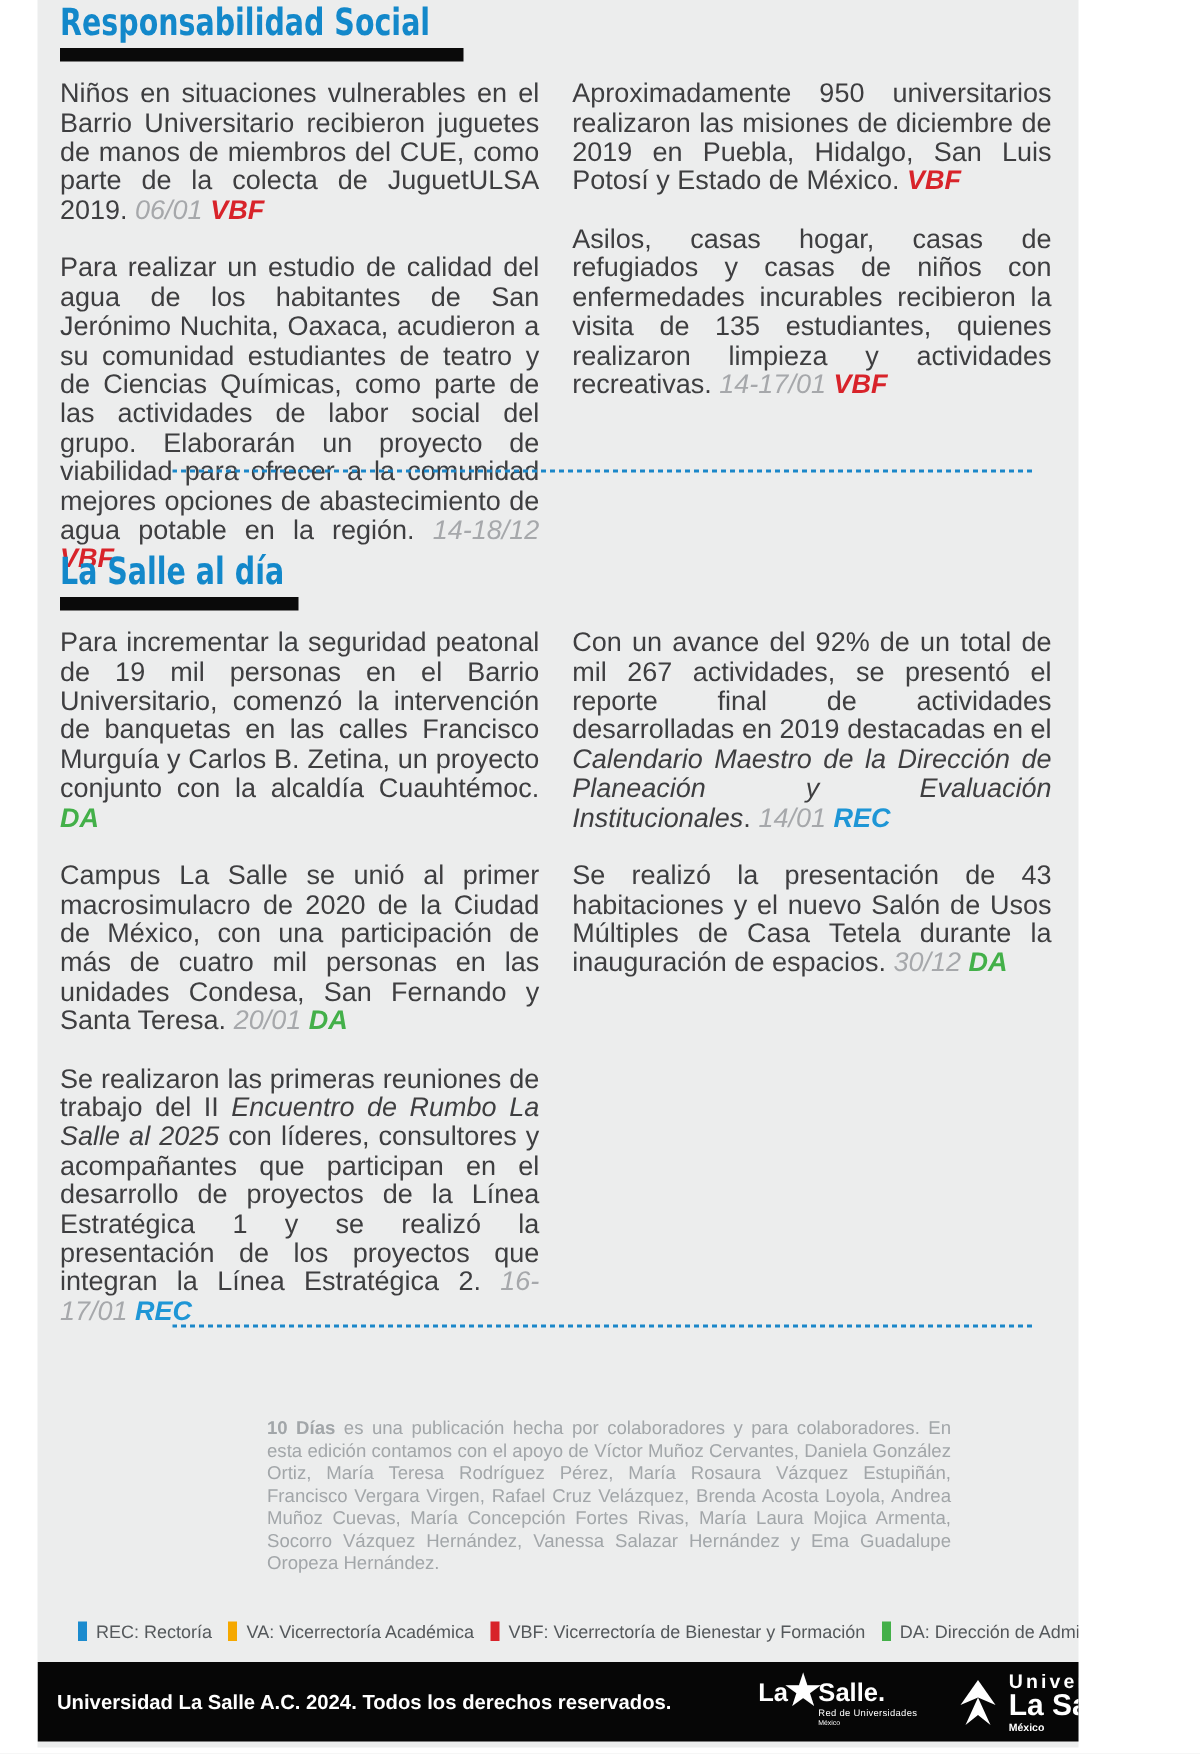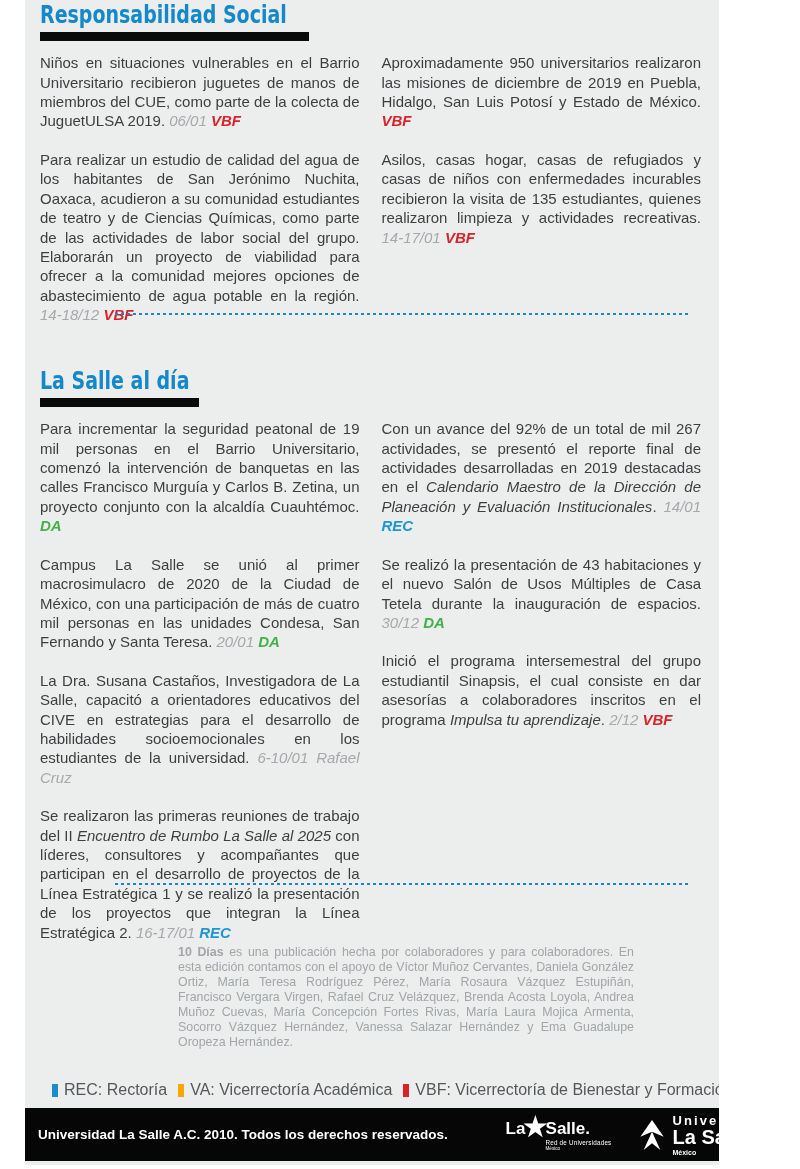--- a/index.html
+++ b/index.html
@@ -21,21 +21,21 @@
     color:#1388CA;font-size:25px;line-height:1.05;
     display:inline-block;transform:scaleX(0.76);transform-origin:left;
     white-space:nowrap;
   }
   .title-bar{height:9px;background:#0A0A0A;margin-top:4px;}
   .bar-s1{width:269px;}
   .bar-s2{width:159px;}
   .cols{display:flex;gap:22px;margin-top:12px;}
   .col{width:calc(50% - 11px);}
   .para{
-    margin:0 0 19px;font-size:15px;line-height:19.4px;
+    margin:0 0 19px;font-size:18px;line-height:19.4px;
     color:#3E3E40;text-align:justify;
   }
   .it{font-style:italic;}
   .bd{font-weight:bold;}
   .dt{color:#A6A8AB;font-style:italic;}
   .tag{font-style:italic;font-weight:bold;}
   .vbf{color:#D8232A;}
   .da{color:#43B049;}
   .rec{color:#1E96D6;}
   
@@ -48,21 +48,21 @@
   
   .credits{
     position:absolute;top:933px;left:153px;width:456px;
     font-size:12.4px;line-height:15px;color:#A2A6A9;text-align:justify;
   }
   
   .legend{
     position:absolute;top:1081px;left:27px;right:10px;
     display:flex;align-items:center;gap:11px;
   }
-  .leg-item{display:flex;align-items:center;gap:6px;font-size:16px;color:#54585B;white-space:nowrap;}
+  .leg-item{display:flex;align-items:flex-start;gap:6px;font-size:12px;color:#54585B;white-space:nowrap;}
   .leg-sq{width:6px;height:13px;display:inline-block;flex:0 0 auto;}
   
   .footer-bar{
     position:absolute;left:0;bottom:4px;width:765px;height:53px;background:#060606;
     display:flex;align-items:center;justify-content:space-between;
     box-sizing:border-box;padding:0 20px 0 13px;
   }
   .copyright{color:#fff;font-weight:bold;font-size:13.5px;}
   .logos{display:flex;align-items:center;gap:26px;justify-content:space-between;}
   .logo1{color:#fff;line-height:1;}
@@ -98,27 +98,25 @@
 
   <div id="div1" class="divider"></div>
 
   <section id="sec2" class="sec">
     <h1 class="sec-title">La Salle al día</h1>
     <div class="title-bar bar-s2"></div>
     <div class="cols">
       <div class="col">
           <p class="para"><span>Para incrementar la seguridad peatonal de 19 mil personas en el Barrio Universitario, comenzó la intervención de banquetas en las calles Francisco Murguía y Carlos B. Zetina, un proyecto conjunto con la alcaldía Cuauhtémoc. </span><span class="tag da">DA</span></p>
           <p class="para"><span>Campus La Salle se unió al primer macrosimulacro de 2020 de la Ciudad de México, con una participación de más de cuatro mil personas en las unidades Condesa, San Fernando y Santa Teresa. </span><span class="dt">20/01 </span><span class="tag da">DA</span></p>
-          <p class="para"><span>La Dra. Susana Castaños, Investigadora de La Salle, capacitó a orientadores educativos del CIVE en estrategias para el desarrollo de habilidades socioemocionales en los estudiantes de la universidad. </span><span class="dt">6-10/01 Rafael Cruz</span></p>
           <p class="para"><span>Se realizaron las primeras reuniones de trabajo del II </span><span class="it">Encuentro de Rumbo La Salle al 2025</span><span> con líderes, consultores y acompañantes que participan en el desarrollo de proyectos de la Línea Estratégica 1 y se realizó la presentación de los proyectos que integran la Línea Estratégica 2. </span><span class="dt">16-17/01 </span><span class="tag rec">REC</span></p>
         </div>
       <div class="col">
           <p class="para"><span>Con un avance del 92% de un total de mil 267 actividades, se presentó el reporte final de actividades desarrolladas en 2019 destacadas en el </span><span class="it">Calendario Maestro de la Dirección de Planeación y Evaluación Institucionales</span><span>. </span><span class="dt">14/01 </span><span class="tag rec">REC</span></p>
           <p class="para"><span>Se realizó la presentación de 43 habitaciones y el nuevo Salón de Usos Múltiples de Casa Tetela durante la inauguración de espacios. </span><span class="dt">30/12 </span><span class="tag da">DA</span></p>
-          <p class="para"><span>Inició el programa intersemestral del grupo estudiantil Sinapsis, el cual consiste en dar asesorías a colaboradores inscritos en el programa </span><span class="it">Impulsa tu aprendizaje</span><span>. </span><span class="dt">2/12 </span><span class="tag vbf">VBF</span></p>
         </div>
     </div>
   </section>
 
   <div id="div2" class="divider"></div>
 
   <p class="credits"><span class="bd">10 Días</span><span> es una publicación hecha por colaboradores y para colaboradores. En esta edición contamos con el apoyo de Víctor Muñoz Cervantes, Daniela González Ortiz, María Teresa Rodríguez Pérez, María Rosaura Vázquez Estupiñán, Francisco Vergara Virgen, Rafael Cruz Velázquez, Brenda Acosta Loyola, Andrea Muñoz Cuevas, María Concepción Fortes Rivas, María Laura Mojica Armenta, Socorro Vázquez Hernández, Vanessa Salazar Hernández y Ema Guadalupe Oropeza Hernández.</span></p>
 
   <div class="legend">
       <span class="leg-item">
@@ -133,21 +131,21 @@
         <span class="leg-sq" style="background: rgb(216, 35, 42);"></span>
         <span>VBF: Vicerrectoría de Bienestar y Formación</span>
       </span>
       <span class="leg-item">
         <span class="leg-sq" style="background: rgb(67, 176, 73);"></span>
         <span>DA: Dirección de Administración</span>
       </span>
     </div>
 
   <footer class="footer-bar">
-    <div class="copyright">Universidad La Salle A.C. 2010. Todos los derechos reservados.</div>
+    <div class="copyright">Universidad La Salle A.C. 2024. Todos los derechos reservados.</div>
     <div class="logos">
       <div class="logo1">
         <div class="logo1-row">
           <span>La</span>
           <span class="star">★</span>
           <span>Salle.</span>
         </div>
         <div class="logo1-sub">Red de Universidades</div>
         <div class="logo1-sub2">México</div>
       </div>

